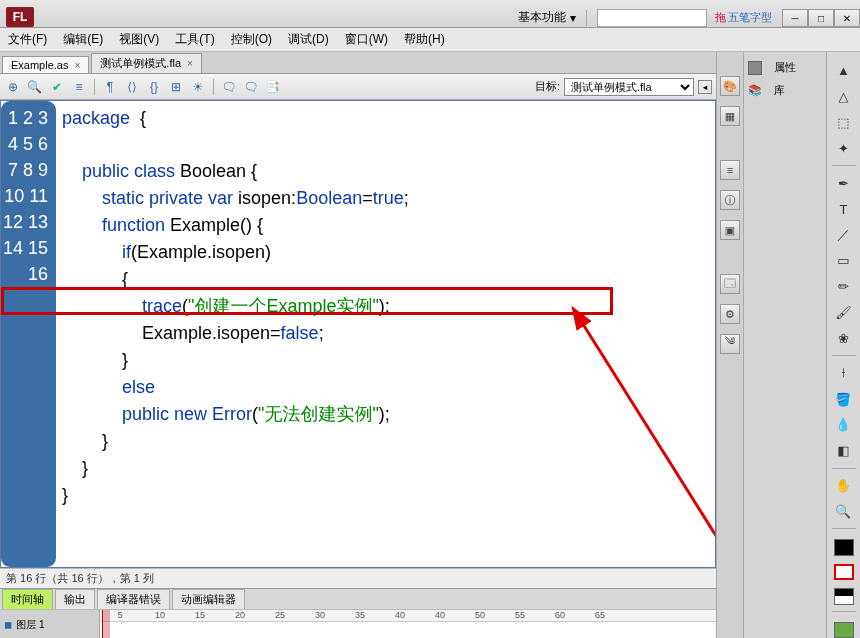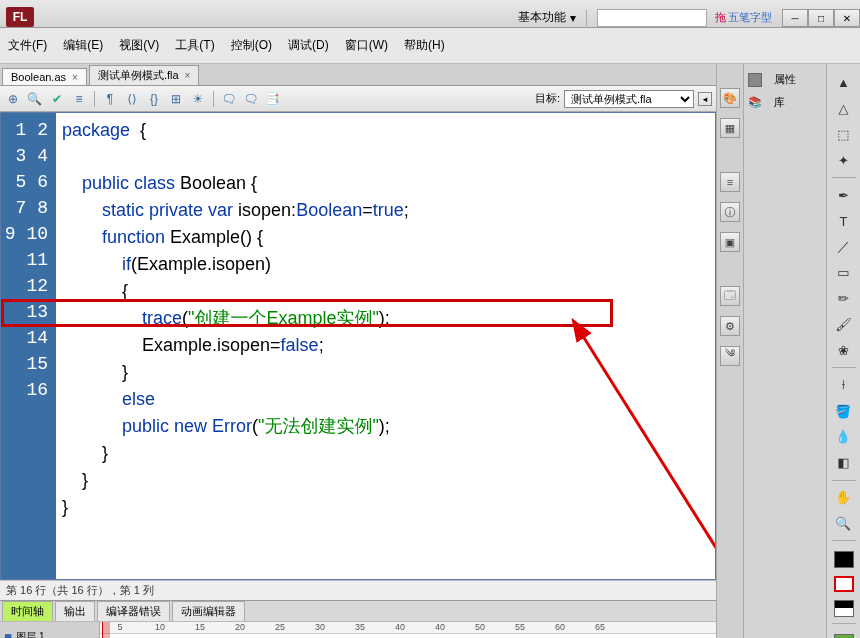--- a/index.html
+++ b/index.html
@@ -7,38 +7,38 @@
 
 .titlebar { height:28px; background:linear-gradient(#e8e8e8,#d4d4d4); display:flex; align-items:flex-end; border-bottom:1px solid #999; }
 .fl-logo { width:28px; height:20px; background:#8a1820; color:#fff; font-weight:bold; font-size:12px; display:flex; align-items:center; justify-content:center; margin:0 6px; border-radius:2px; }
 .title-center { flex:1; display:flex; justify-content:flex-end; align-items:center; gap:8px; padding-right:10px; }
 .dropdown-basic { font-size:12px; display:flex; align-items:center; gap:4px; cursor:pointer; }
 .search-box { width:110px; height:18px; border:1px solid #aaa; background:#fff; font-size:11px; padding:0 14px 0 2px; position:relative; }
 .wubi { font-size:11px; color:#36c; display:flex; align-items:center; gap:2px; }
 .win-btns { display:flex; gap:0; }
 .win-btn { width:26px; height:18px; border:1px solid #999; background:linear-gradient(#f0f0f0,#d8d8d8); display:flex; align-items:center; justify-content:center; font-size:10px; }
 
-.menubar { height:36px; background:#e8e8e8; display:flex; align-items:center; padding:0 8px; gap:16px; font-size:12px; border-bottom:1px solid #bbb; }
+.menubar { height:24px; background:#e8e8e8; display:flex; align-items:center; padding:0 8px; gap:16px; font-size:12px; border-bottom:1px solid #bbb; }
 
 .main-row { display:flex; height:calc(638px - 28px - 24px); }
 .left-col { width:716px; display:flex; flex-direction:column; }
 .doc-tabs { height:22px; background:#d0d0d0; display:flex; align-items:flex-end; border-bottom:1px solid #999; }
 .doc-tab { padding:2px 8px; font-size:11px; border:1px solid #999; border-bottom:none; background:#e8e8e8; margin-left:2px; display:flex; align-items:center; gap:6px; }
 .doc-tab.active { background:#f8f8f8; }
 .close-x { font-size:10px; color:#666; }
 
 .code-toolbar { height:26px; background:linear-gradient(#f4f4f4,#e0e0e0); border-bottom:1px solid #aaa; display:flex; align-items:center; padding:0 4px; gap:4px; }
 .tb-icon { width:18px; height:18px; display:flex; align-items:center; justify-content:center; font-size:12px; color:#3a6ea5; }
 .tb-sep { width:1px; height:16px; background:#aaa; margin:0 2px; }
 .tb-right { margin-left:auto; display:flex; align-items:center; gap:4px; font-size:11px; }
 .target-select { width:130px; height:18px; border:1px solid #888; background:#fff; font-size:11px; padding:0 2px; }
 .collapse-btn { width:14px; height:14px; border:1px solid #888; display:flex; align-items:center; justify-content:center; font-size:9px; }
 
 .editor-wrap { flex:1; display:flex; border:1px solid #5a7aa8; overflow:hidden; position:relative; background:#fff; }
-.gutter { width:55px; background:#3a6ea5; color:#fff; font-family:Liberation Mono, monospace; font-size:18px; text-align:right; padding:4px 8px 4px 0; line-height:26px; }
+.gutter { width:55px; background:#3a6ea5; color:#fff; font-family:Liberation Sans, sans-serif; font-size:18px; text-align:right; padding:4px 8px 4px 0; line-height:26px;border-radius:9px; }
 .code-area { flex:1; background:#fff; font-family:Consolas,"Courier New",monospace; font-size:18px; line-height:26px; padding:4px 0 4px 6px; white-space:pre; overflow:hidden; position:relative; }
 .kw { color:#0a3aa8; }
 .type { color:#0a3aa8; }
 .str { color:#008800; }
 .hl-box { position:absolute; border:3px solid #c00; }
 .red-arrow { position:absolute; pointer-events:none; }
 
 .status-bar { height:20px; background:#eee; border-top:1px solid #bbb; font-size:11px; padding:2px 6px; color:#333; }
 
 .bottom-panel { height:50px; background:#d8d8d8; border-top:1px solid #999; }
@@ -103,21 +103,21 @@
   <span>调试(D)</span>
   <span>窗口(W)</span>
   <span>帮助(H)</span>
 </div>
 
 <div class="main-row">
   <div class="left-col">
 
     <div class="doc-tabs">
       <div class="doc-tab active">
-        <span>Boolean.as</span>
+        <span>Example.as</span>
           <span class="close-x">×</span>
       </div>
       <div class="doc-tab">
         <span>测试单例模式.fla</span>
           <span class="close-x">×</span>
       </div>
     </div>
 
     <div class="code-toolbar">
       <div class="tb-icon">⊕</div>

